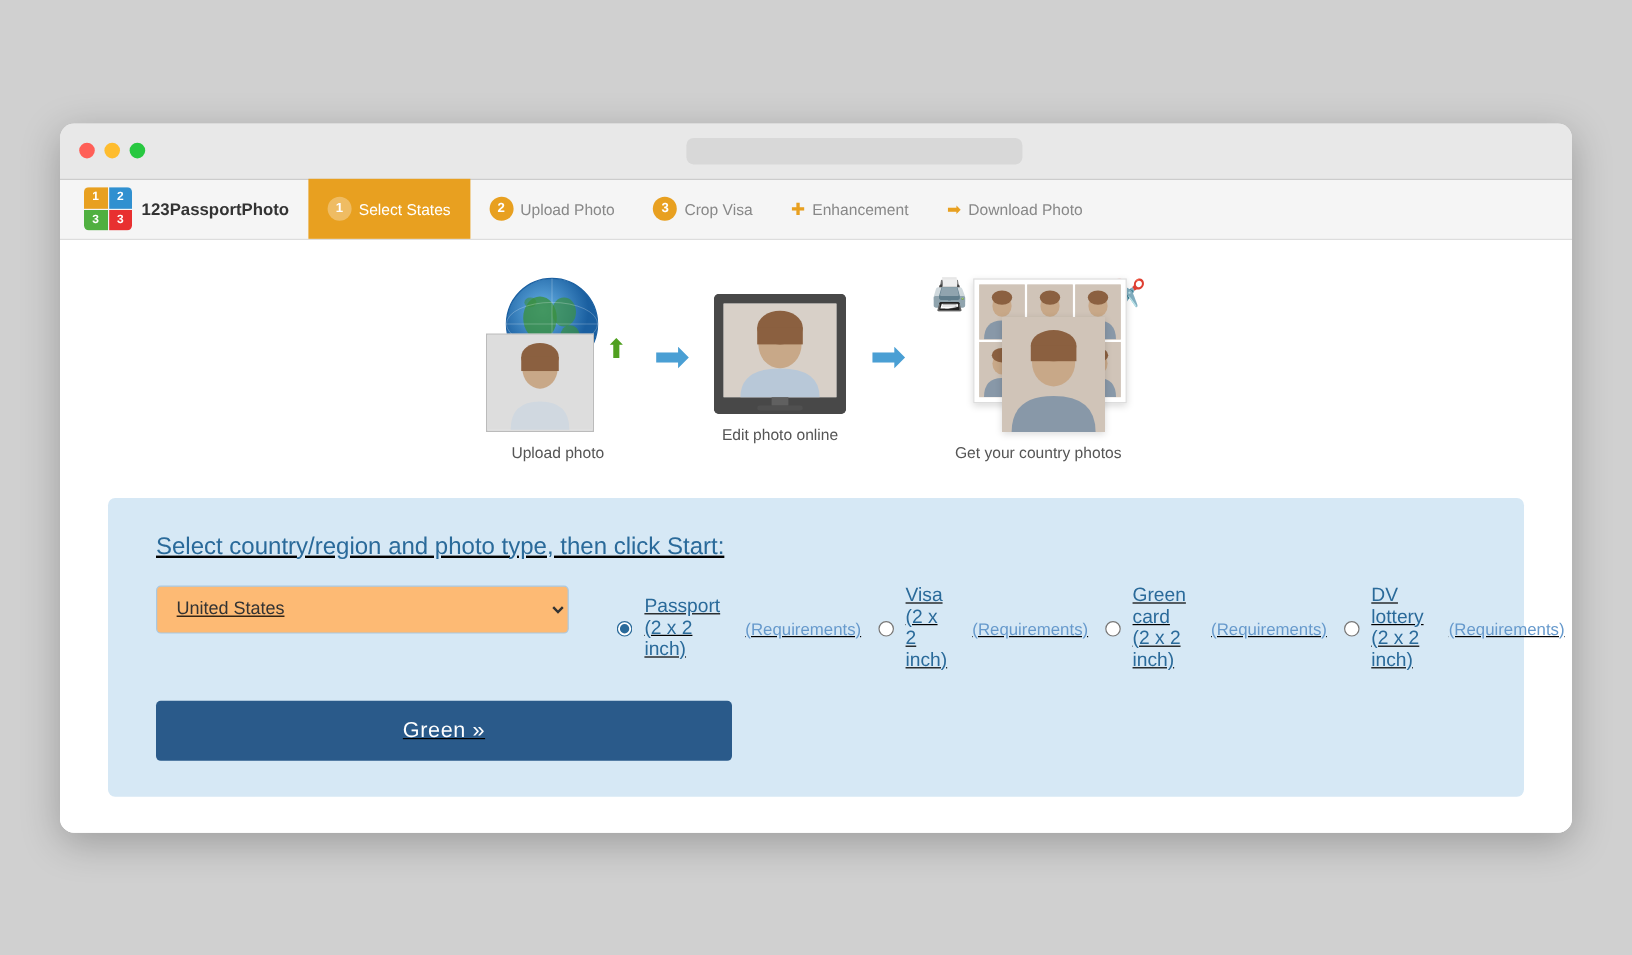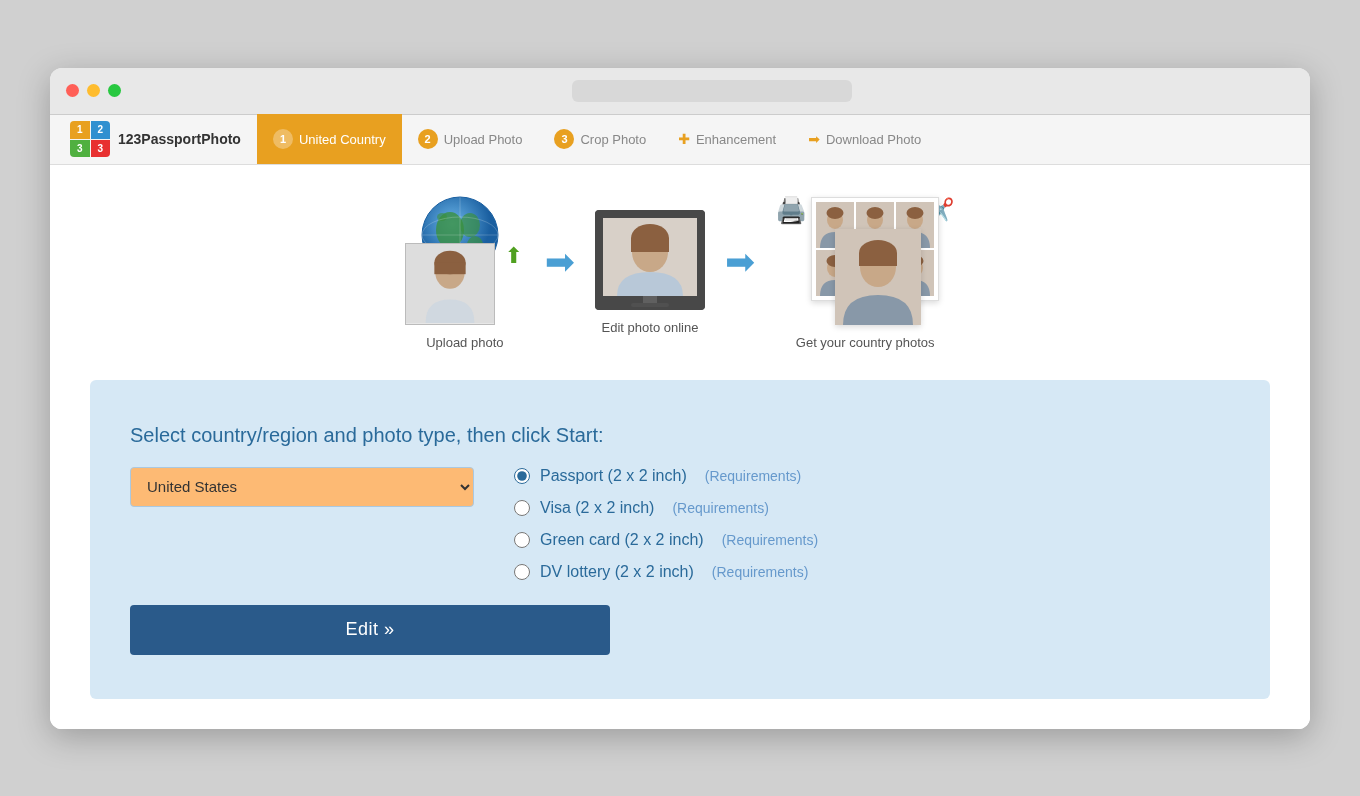--- a/index.html
+++ b/index.html
@@ -189,22 +189,23 @@
       align-items: center;
       justify-content: center;
       overflow: hidden;
       position: relative;
     }
 
     
     .selection-panel {
       background: #d6e8f5;
       border-radius: 6px;
-      padding: 44px 40px;
+      padding: 30px 40px;
       margin-top: 22px;
+      text-decoration: underline;
     }
 
     .selection-title {
       font-size: 20px;
       color: #2a6a9a;
       margin-bottom: 20px;
       font-weight: normal;
     }
 
     .selection-row {
@@ -221,21 +222,21 @@
       padding: 0 12px;
       font-size: 15px;
       color: #333;
       background: #fdba74;
       appearance: auto;
       flex-shrink: 0;
     }
 
     .photo-types {
       display: flex;
-      flex-direction: column;
+      flex-direction: row;
       gap: 14px;
     }
 
     .radio-option {
       display: flex;
       align-items: center;
       gap: 10px;
       font-size: 16px;
       color: #2a6a9a;
       cursor: pointer;
@@ -291,31 +292,31 @@
           <div class="logo-cell c1">1</div>
           <div class="logo-cell c2">2</div>
           <div class="logo-cell c3">3</div>
           <div class="logo-cell c4">3</div>
         </div>
         <span class="logo-text">123PassportPhoto</span>
       </div>
 
       <div class="nav-step active">
         <div class="step-num">1</div>
-        <span>United Country</span>
+        <span>Select States</span>
       </div>
 
       <div class="nav-step">
         <div class="step-num">2</div>
         <span>Upload Photo</span>
       </div>
 
       <div class="nav-step">
         <div class="step-num">3</div>
-        <span>Crop Photo</span>
+        <span>Crop Visa</span>
       </div>
 
       <div class="nav-step">
         <span class="step-icon">✚</span>
         <span>Enhancement</span>
       </div>
 
       <div class="nav-step">
         <span class="step-icon">➡</span>
         <span>Download Photo</span>
@@ -499,18 +500,18 @@
             </label>
 
             <label class="radio-option">
               <input type="radio" name="photo_type" value="dv" style="">
               <span>DV lottery (2 x 2 inch)</span>
               <a class="req-link" href="#">(Requirements)</a>
             </label>
           </div>
         </div>
 
-        <button class="start-btn">Edit »</button>
+        <button class="start-btn">Green »</button>
       </div>
 
     </div>
   </div>
 </div>
 
 </body></html>

